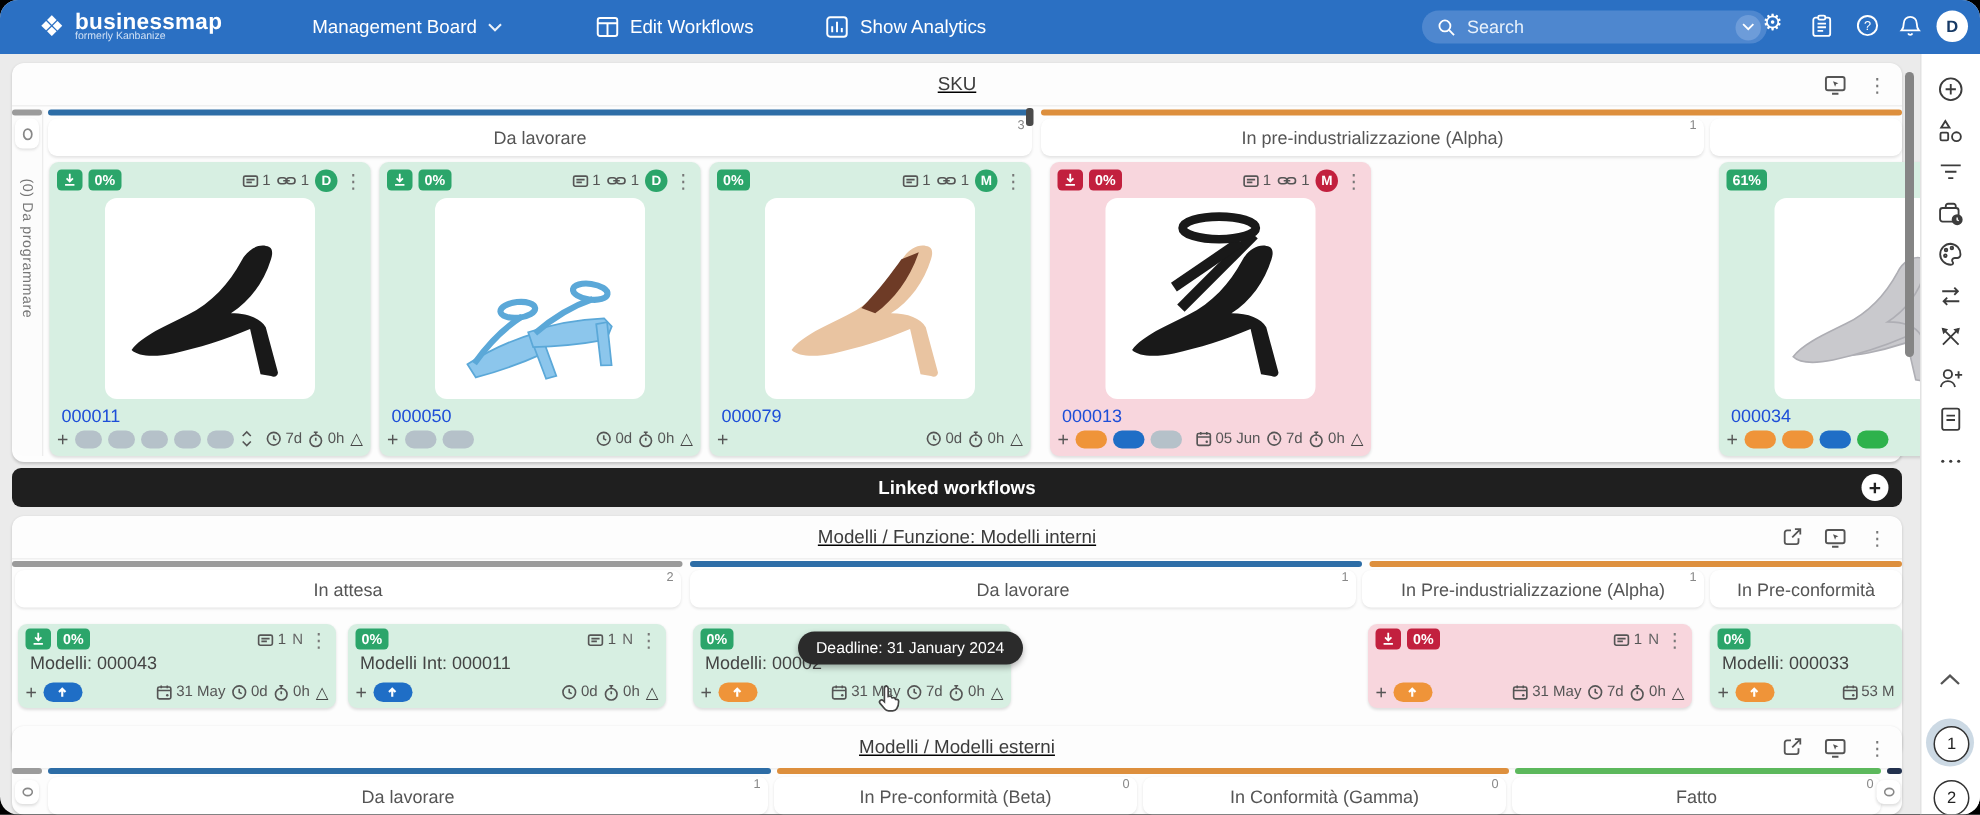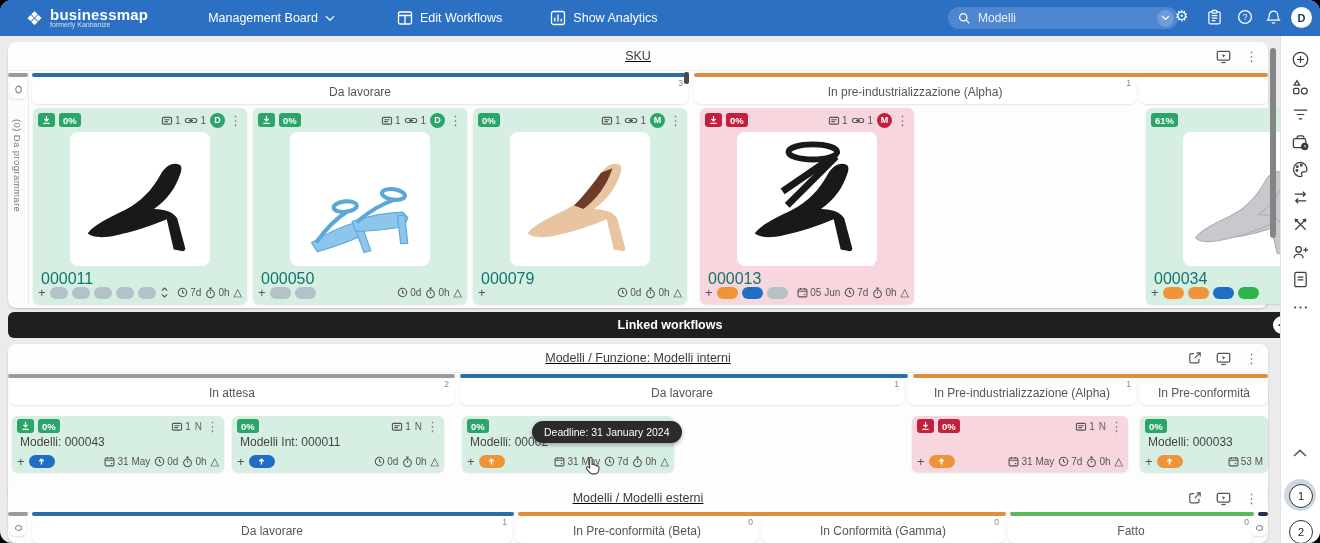--- a/index.html
+++ b/index.html
@@ -54,39 +54,39 @@
   .card-head{display:flex;align-items:center;gap:4px;padding:4px 5px 0 5px;height:16px;}
   .chip{display:flex;align-items:center;justify-content:center;height:14px;border-radius:3px;padding:0 3px;}
   .chip.green{background:#2ba56a;} .chip.pink{background:#c2203e;}
   .chip.pct{color:#fff;font-size:9.5px;font-weight:bold;padding:0 4px;}
   .meta{display:flex;align-items:center;gap:2px;font-size:10px;color:#555;}
   .mi{stroke:#555;fill:none;stroke-width:1.2;}
   .avatar{width:15px;height:15px;border-radius:50%;color:#fff;font-size:9px;font-weight:bold;
           display:flex;align-items:center;justify-content:center;}
   .avatar.green{background:#2ba56a;} .avatar.pink{background:#c2203e;}
   .imgbox{position:absolute;left:37px;top:24px;width:140px;height:134px;background:#fff;border-radius:8px;padding:6px;box-sizing:border-box;}
-  .card-id{position:absolute;left:8px;top:162px;font-size:16px;color:#0f766e;}
+  .card-id{position:absolute;left:8px;top:162px;font-size:12px;color:#1d4ed8;}
   .card-foot{position:absolute;left:5px;right:5px;bottom:5px;display:flex;align-items:center;gap:4px;}
   .plus{color:#555;font-size:13px;line-height:1;cursor:pointer;}
   .pill{width:21px;height:12px;border-radius:6px;cursor:pointer;}
   .pill.gray{background:#b5c1c9;} .pill.orange{background:#ef9439;} .pill.blue{background:#1f6ec6;} .pill.green{background:#2eb24c;}
   .metric{display:flex;align-items:center;gap:2px;font-size:10px;color:#555;white-space:nowrap;}
   .tri{font-size:11px;color:#444;}
   
   .mcard{position:absolute;top:0;height:56px;border-radius:6px;box-shadow:0 1px 2px rgba(0,0,0,.12);cursor:pointer;overflow:hidden;}
   .mcard.green{background:#d7efe2;} .mcard.pink{background:#f8d6dd;}
   .mrow1{display:flex;align-items:center;gap:4px;padding:3px 5px 0 5px;height:14px;}
   .mtitle{padding:2px 0 0 8px;font-size:12px;color:#444;}
   .mfoot{position:absolute;left:5px;right:5px;bottom:4px;display:flex;align-items:center;gap:4px;}
   .arrowpill{width:26px;height:13px;border-radius:7px;display:flex;align-items:center;justify-content:center;cursor:pointer;}
   .arrowpill.blue{background:#1f6ec6;} .arrowpill.orange{background:#ef9439;}
   .nletter{font-size:10px;color:#666;}
   
   .linkedwf{position:absolute;left:8px;top:312px;width:1260px;height:26px;background:#1f1f1f;border-radius:6px;
-            display:flex;align-items:center;justify-content:center;color:#fff;font-size:12.5px;font-weight:bold;padding-left:32px;}
+            display:flex;align-items:center;justify-content:center;color:#fff;font-size:12.5px;font-weight:bold;}
   .lw-add{position:absolute;right:9px;top:4px;width:18px;height:18px;border-radius:50%;background:#fff;color:#222;
           font-size:14px;display:flex;align-items:center;justify-content:center;cursor:pointer;}
   
   .tooltip{position:absolute;left:532px;top:421px;height:22px;padding:0 12px;background:#2b2b2b;border-radius:12px;
            color:#fff;font-size:10.5px;display:flex;align-items:center;box-shadow:0 2px 4px rgba(0,0,0,.3);z-index:60;}
   .cursor{position:absolute;left:585px;top:456px;z-index:61;}
 </style>
 </head>
 <body>
 
@@ -124,21 +124,21 @@
         </svg>
       <span>Show Analytics</span>
     </div>
     <div class="search">
       <svg width="13" height="13" viewBox="0 0 16 16">
           <g stroke="#fff" stroke-width="1.5" fill="none">
             <circle cx="6.5" cy="6.5" r="4.5"></circle>
             <path d="M10 10l4 4"></path>
           </g>
         </svg>
-      <span class="search-txt">Modelli</span>
+      <span class="search-txt">Search</span>
       <span class="search-chev">
         <svg width="9" height="6" viewBox="0 0 10 7">
             <path d="M1 1.2l4 4 4-4" stroke="#fff" stroke-width="1.4" fill="none"></path>
           </svg>
       </span>
     </div>
     <span class="nav-ico" style="left:1175px;top:8px;color:#fff;font-size:15px;line-height:1;">⚙</span>
     <span class="nav-ico" style="left:1207px;">
       <svg width="15" height="17" viewBox="0 0 16 17">
           <g stroke="#fff" stroke-width="1.3" fill="none">

